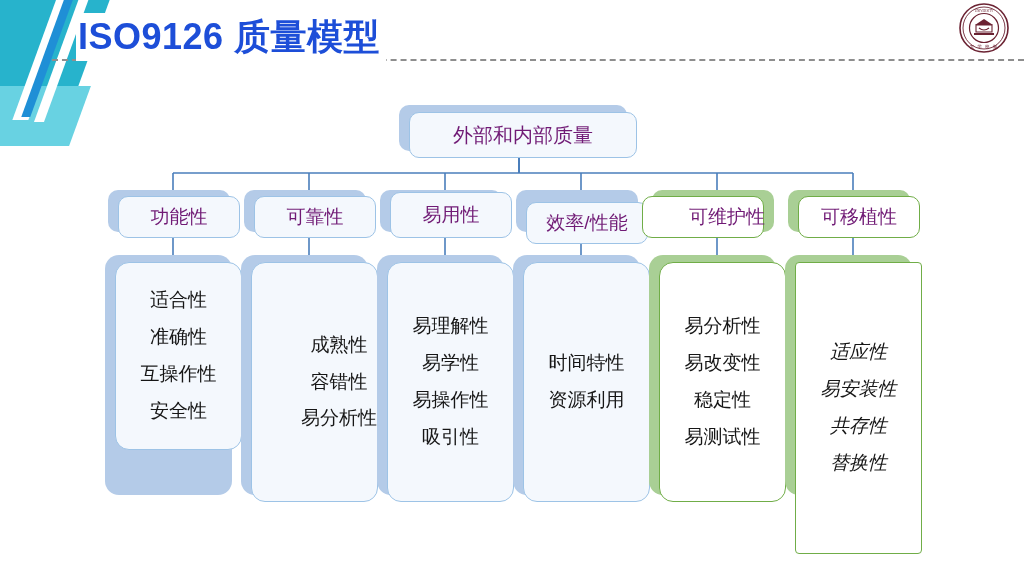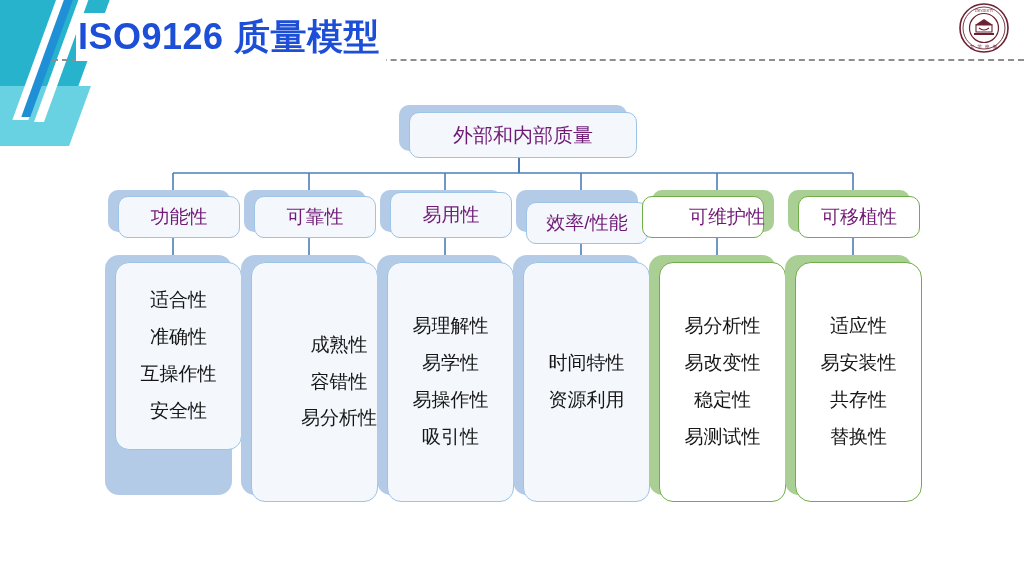--- a/index.html
+++ b/index.html
@@ -221,21 +221,21 @@
       <span class="leaf-item">稳定性</span>
       <span class="leaf-item">易测试性</span>
     </div>
   </div>
 
   <div class="shadow green" style="left:788px;top:190px;width:122px;height:42px;"></div>
   <div class="box green" style="left:798px;top:196px;width:122px;height:42px;">
     <span class="box-label">可移植性</span>
   </div>
   <div class="shadow green" style="left:785px;top:255px;width:127px;height:240px;border-radius:14px;"></div>
-  <div class="box green" style="left:795px;top:262px;width:127px;height:240px;border-radius:16px;">
+  <div class="box green" style="left:795px;top:262px;width:127px;height:292px;border-radius:4px;font-style:italic;">
     <div class="leaf-list">
       <span class="leaf-item">适应性</span>
       <span class="leaf-item">易安装性</span>
       <span class="leaf-item">共存性</span>
       <span class="leaf-item">替换性</span>
     </div>
   </div>
 
 </div>
 

